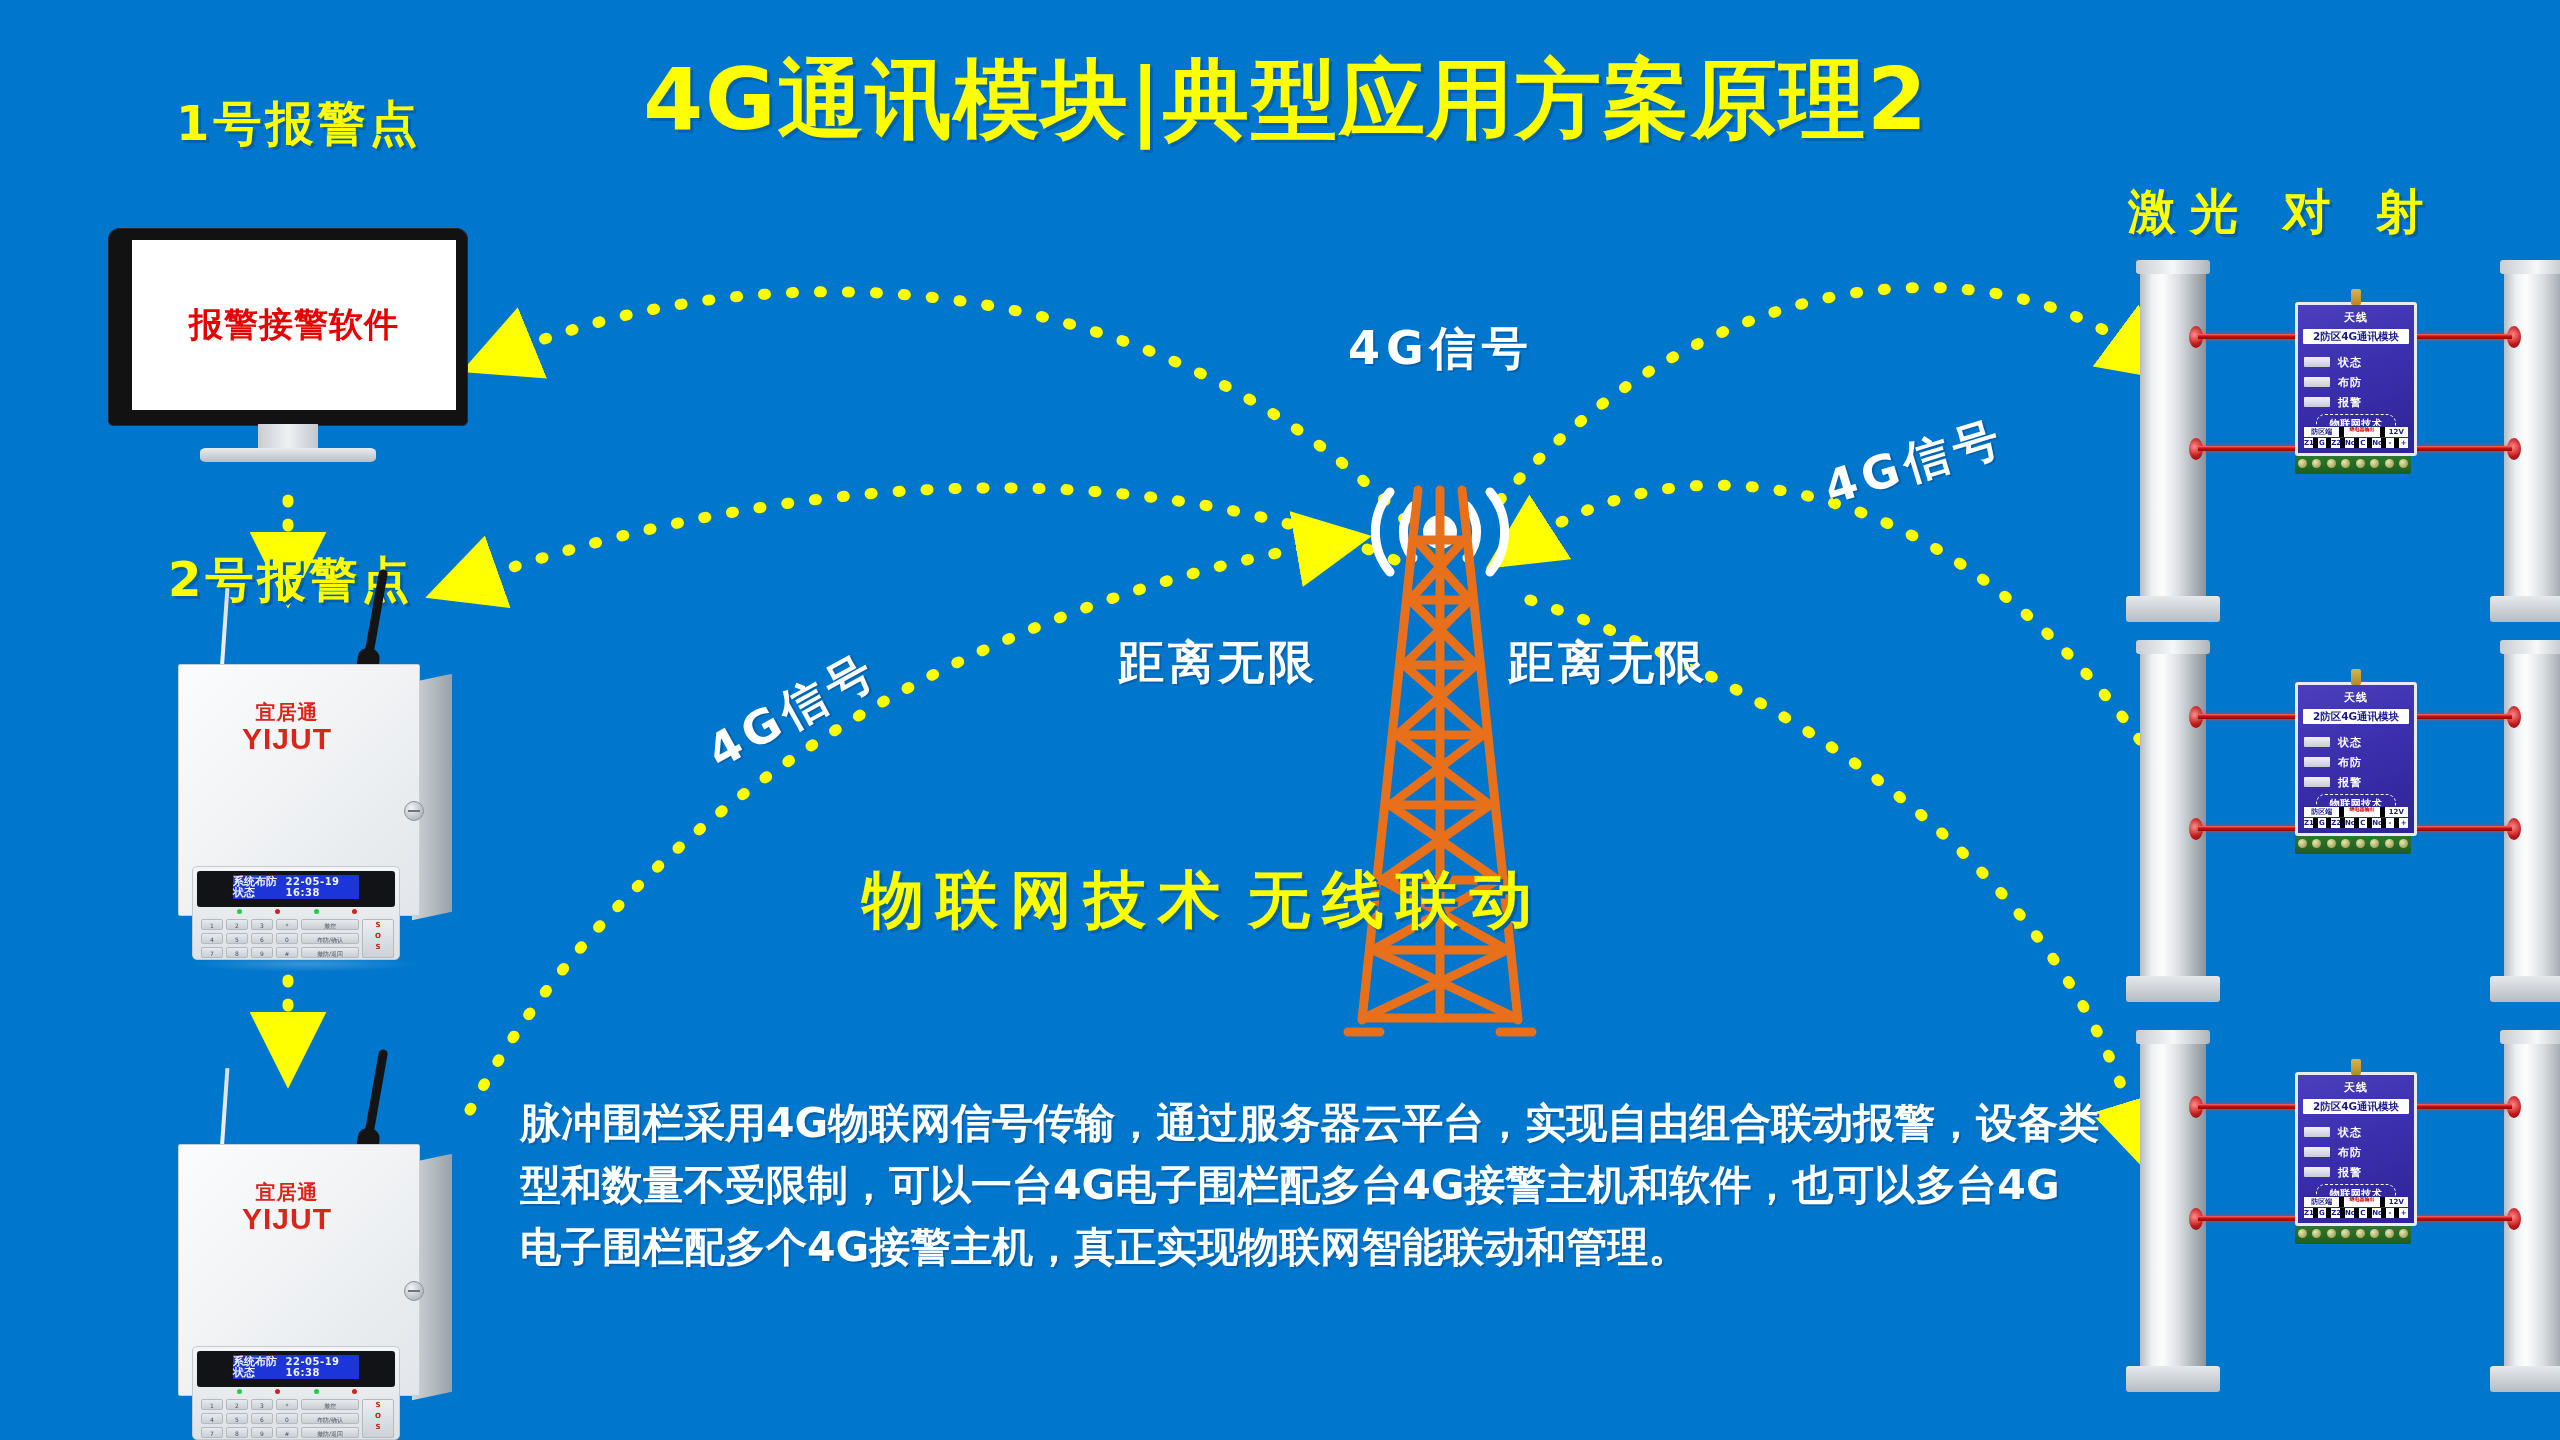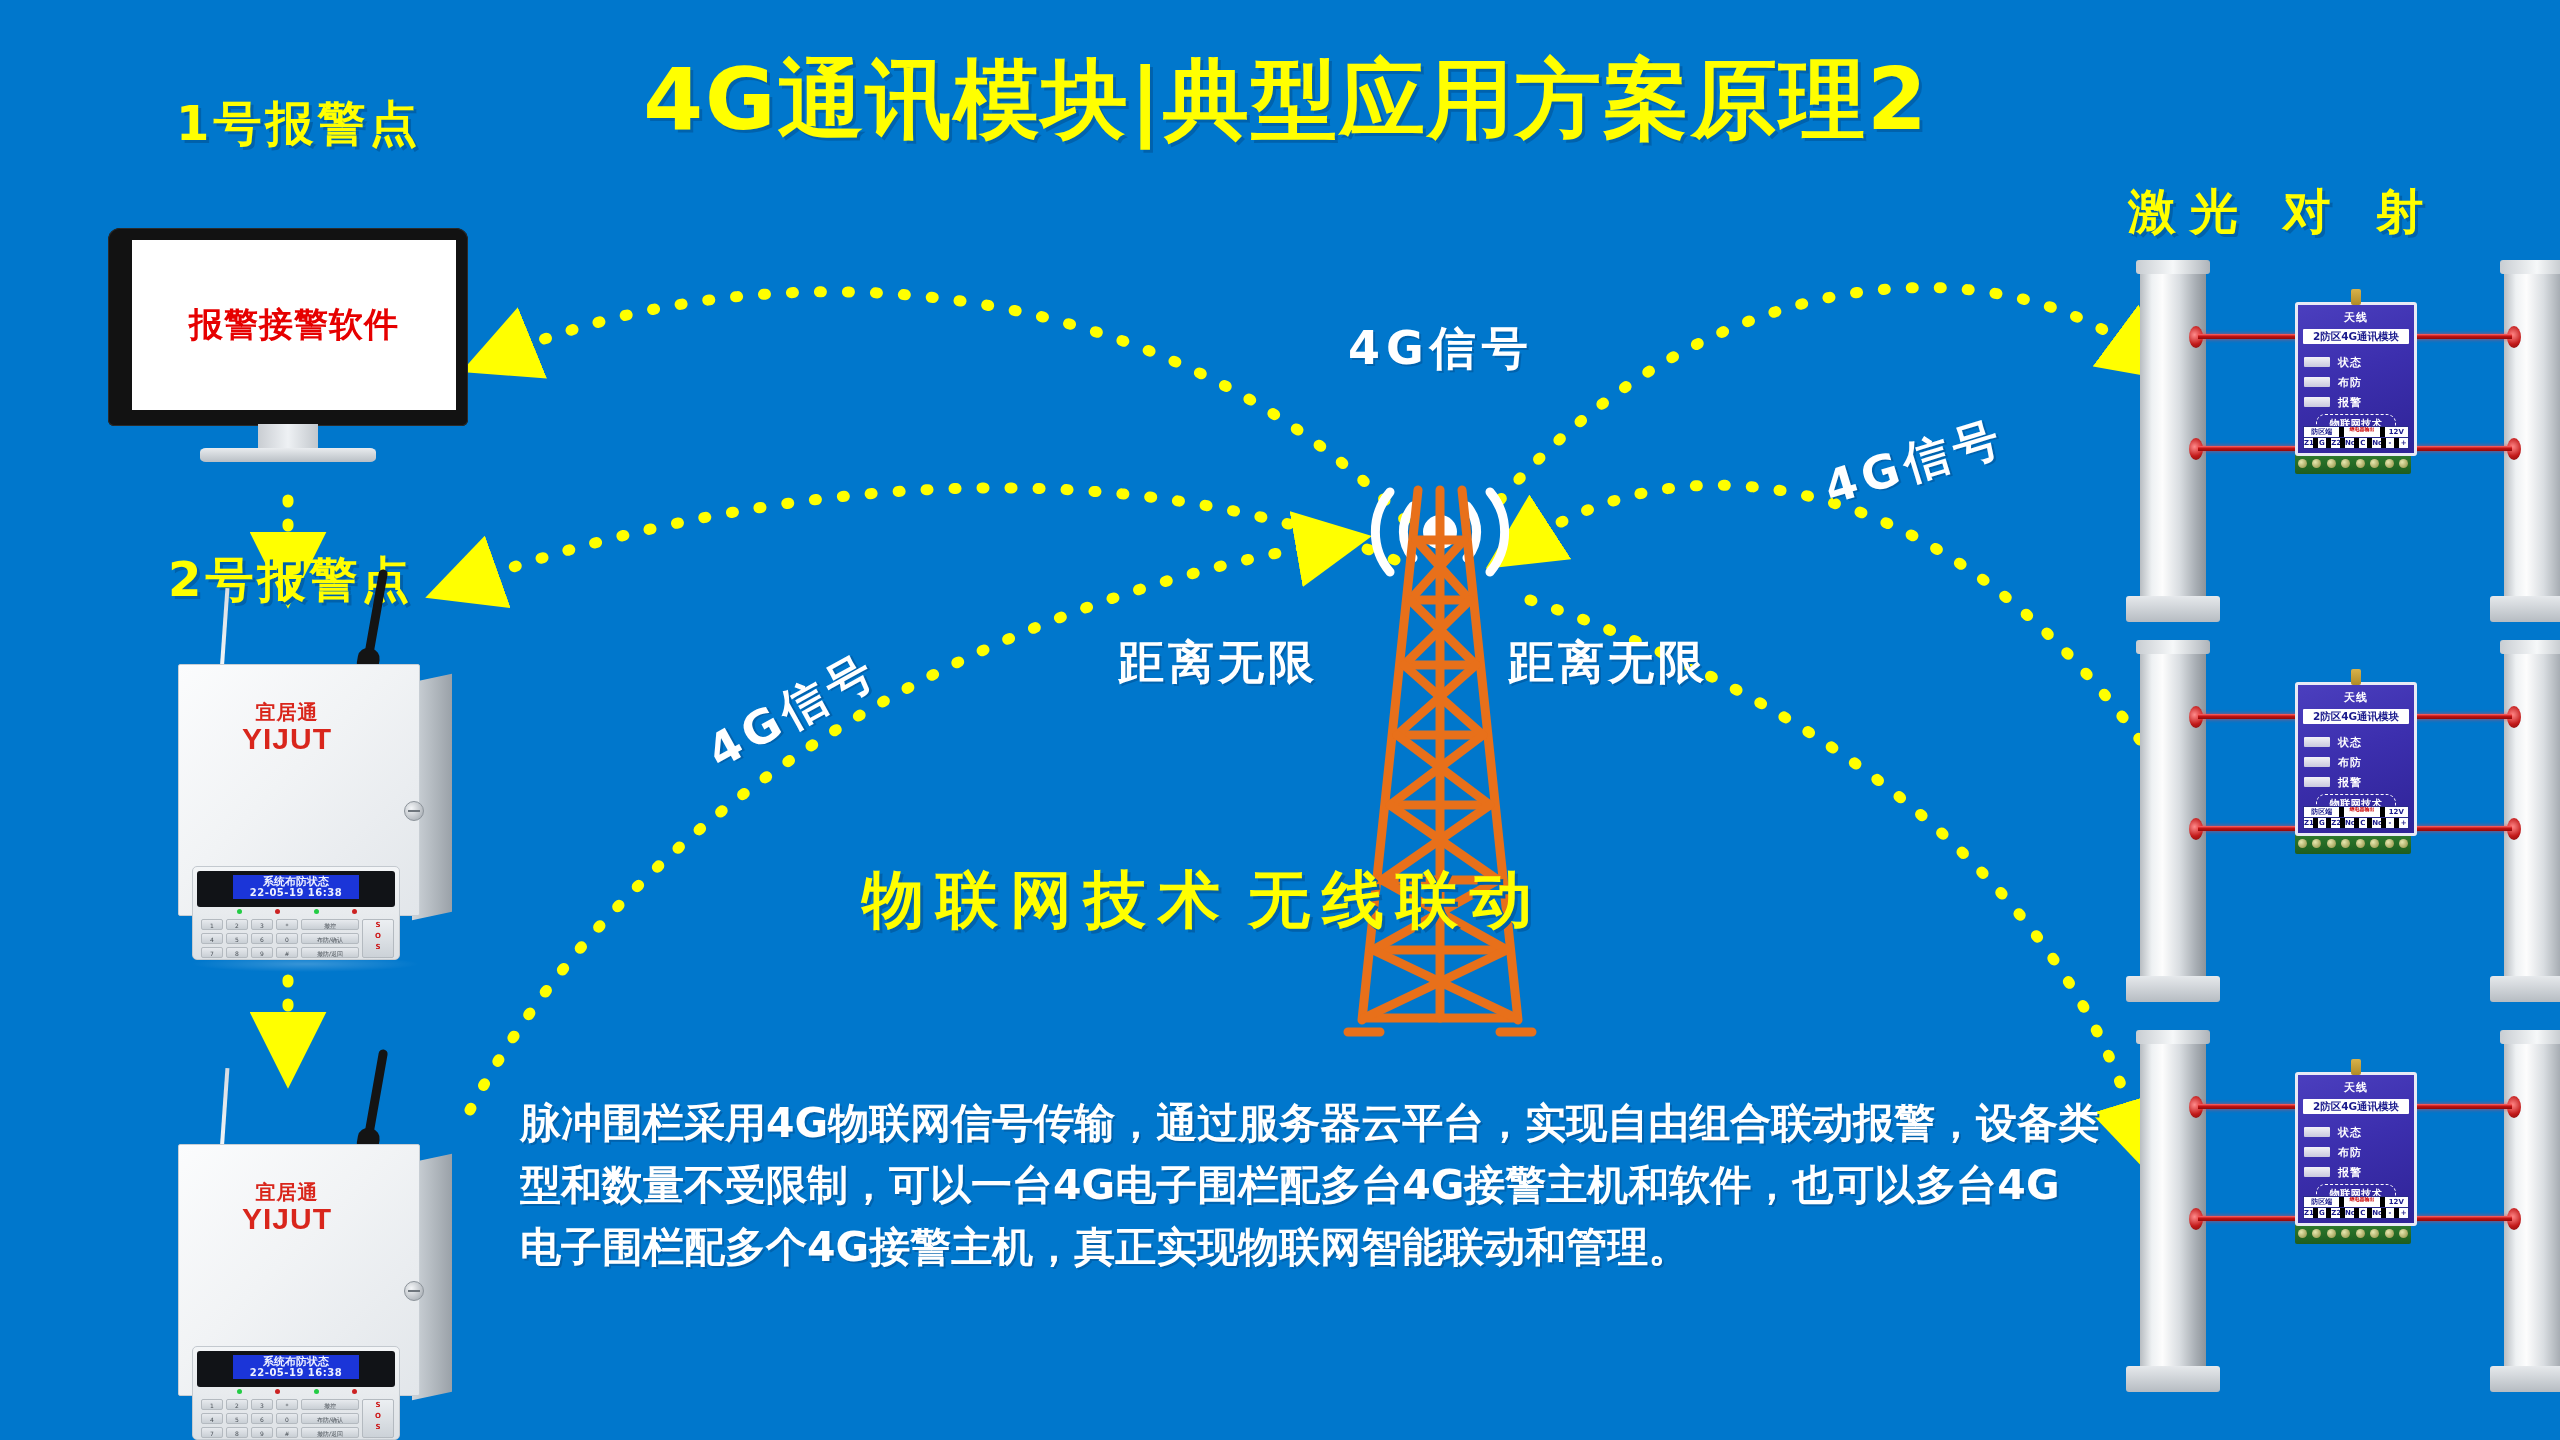--- a/index.html
+++ b/index.html
@@ -129,21 +129,21 @@
     background:linear-gradient(to bottom,#f3f5f7,#dde1e5);
     border:1px solid #c3c9cf;border-radius:5px;
   }
   .host .lcd-bar{
     position:absolute;left:4px;top:4px;width:198px;height:36px;
     background:#111317;border-radius:3px;
   }
   .host .lcd{
     position:absolute;left:36px;top:4px;width:126px;height:24px;
     background:#1b35d8;
-    display:flex;flex-direction:column;align-items:center;justify-content:center;
+    display:flex;flex-direction:row;align-items:center;justify-content:center;
   }
   .host .lcd .l1{color:#eef1ff;font-size:11px;font-weight:bold;line-height:11px;}
   .host .lcd .l2{color:#eef1ff;font-size:10px;font-weight:bold;line-height:11px;letter-spacing:.5px;}
   .host .leds{
     position:absolute;left:44px;top:42px;width:120px;height:7px;
     display:flex;justify-content:space-between;
   }
   .host .leds i{width:5px;height:5px;border-radius:50%;display:block;}
   .host .keys{
     position:absolute;left:8px;top:52px;width:190px;

